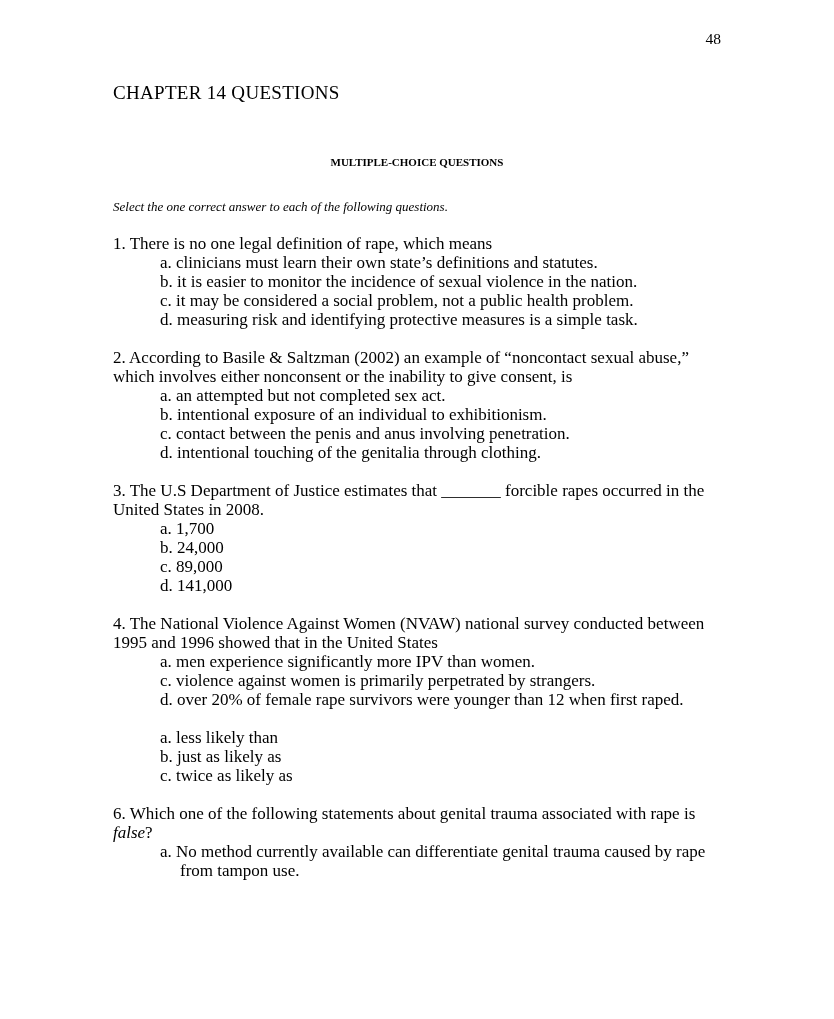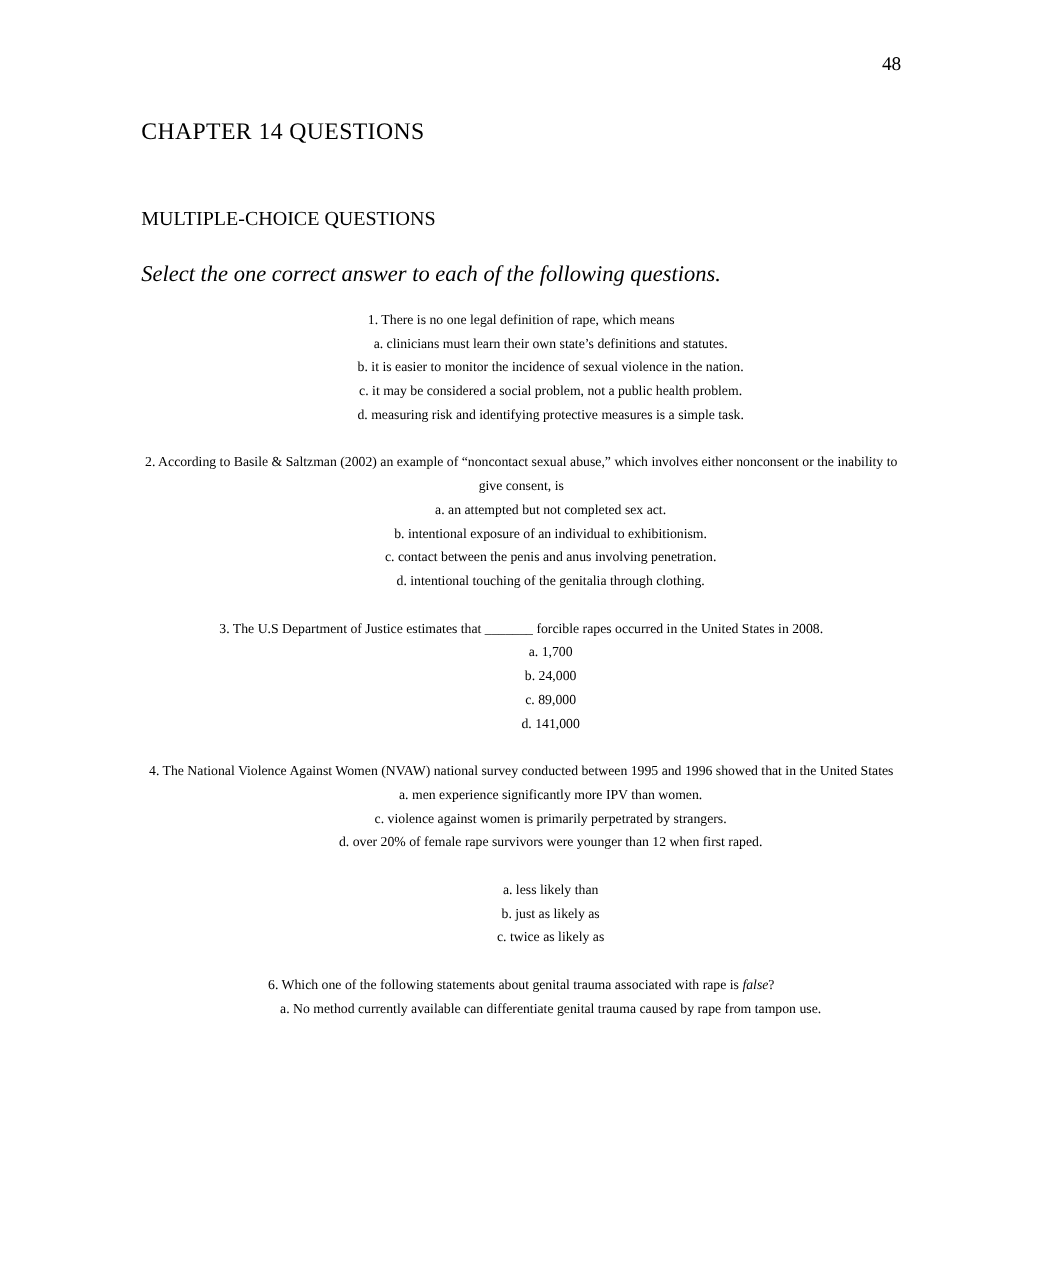--- a/index.html
+++ b/index.html
@@ -11,56 +11,56 @@
     width: 834px;
     height: 1019px;
     overflow: hidden;
     font-family: "Liberation Serif", "DejaVu Serif", serif;
     color: #000000;
   }
   .page {
     box-sizing: border-box;
     width: 718px;
     height: 1019px;
-    padding-top: 42px;
+    padding-top: 29px;
     padding-left: 113px;
   }
   .content {
     width: 608px;
   }
   .page-number {
     font-size: 15.5px;
     line-height: 19px;
     text-align: right;
     margin: 0 0 0 0;
   }
   .chapter-heading {
     font-size: 19px;
     line-height: 22px;
     font-weight: normal;
     letter-spacing: 0.3px;
     margin: 34px 0 0 0;
   }
   .section-heading {
-    font-size: 16px;
+    font-size: 11px;
     line-height: 21px;
-    font-weight: normal;
+    font-weight: bold;
     margin: 48px 0 0 0;
+    text-align: center;
   }
   .instructions {
-    font-size: 18px;
+    font-size: 13px;
     line-height: 19px;
     font-style: italic;
     margin: 24px 0 0 0;
   }
   .question-list {
     margin-top: 18px;
-    font-size: 11px;
+    font-size: 17px;
     line-height: 19px;
-    text-align: center;
   }
   .question {
     margin: 0 0 19px 0;
   }
   .stem {
     margin: 0;
   }
   .stem .italic {
     font-style: italic;
   }

